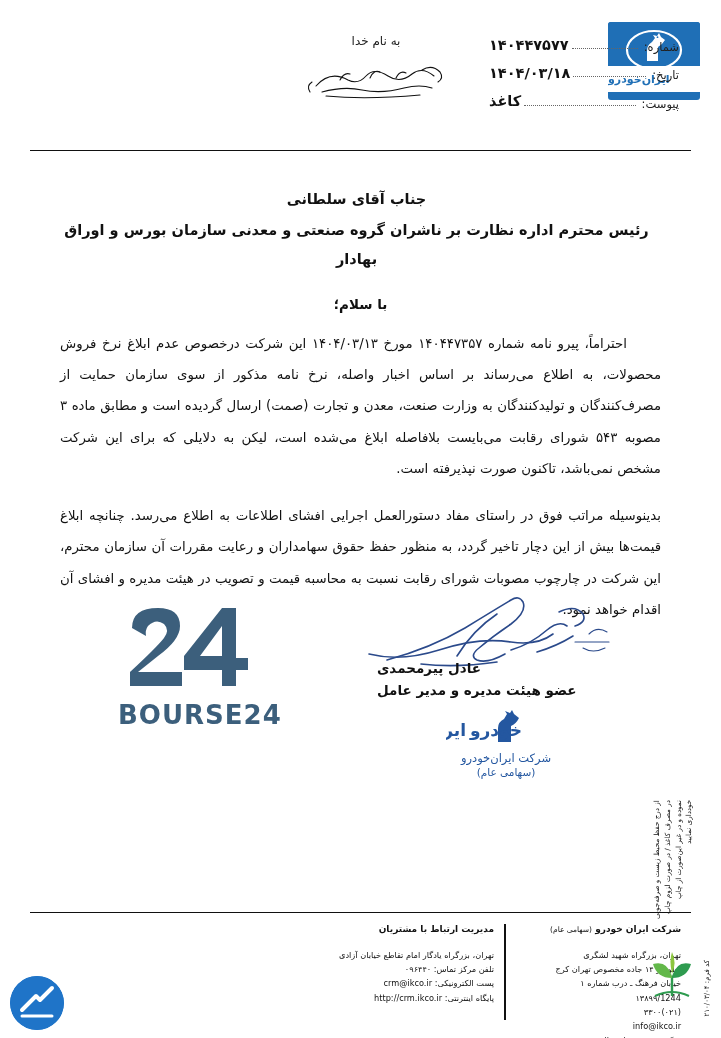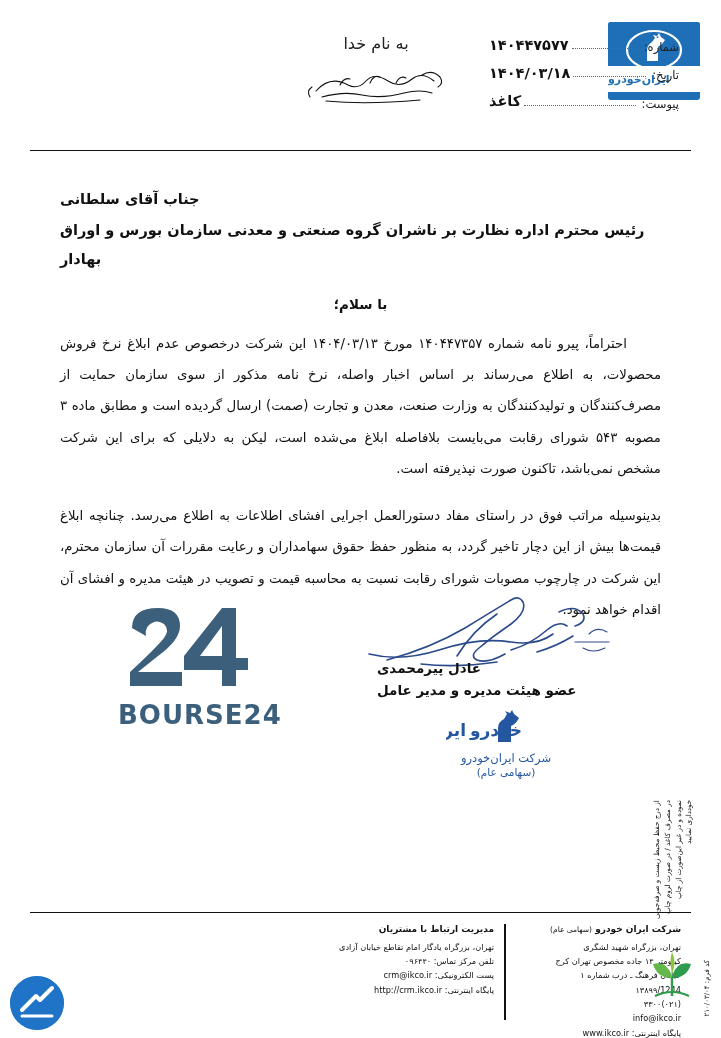--- a/index.html
+++ b/index.html
@@ -98,21 +98,21 @@
   }
 
   #basmala {
     position: absolute;
     top: 34px;
     left: 296px;
     width: 160px;
     text-align: center;
   }
   #basmala .besm {
-    font-size: 16px;
+    font-size: 12px;
     color: #222;
     margin-bottom: 4px;
   }
   #basmala .seal {
     height: 52px;
     position: relative;
   }
 
   #header-rule {
     position: absolute;
@@ -128,21 +128,21 @@
     top: 185px;
     right: 60px;
     left: 60px;
     direction: rtl;
     text-align: justify;
   }
   .addressee {
     font-size: 14.5px;
     font-weight: bold;
     line-height: 2.0;
-    text-align: left;
+    text-align: center;
     margin: 0 8px 2px 0;
   }
   .addressee.line2 { font-size: 14.5px; }
   .salutation {
     font-size: 13.5px;
     font-weight: bold;
     margin: 22px 0 16px 0;
     text-align: center;
   }
   .para {
@@ -243,21 +243,21 @@
     font-size: 8.2px;
     line-height: 1.75;
     color: #111;
     padding: 0 10px;
     position: relative;
     text-align: right;
   }
   .footer-col .fc-title {
     font-weight: bold;
     font-size: 9px;
-    margin-bottom: 2px;
+    margin-bottom: 10px;
   }
   .footer-col .fc-title small { font-weight: normal; font-size: 7.5px; }
   .footer-sep {
     width: 1px;
     background: #111;
     margin: 2px 0;
   }
   .footer-col .ltr { direction: ltr; unicode-bidi: embed; }
 
   

